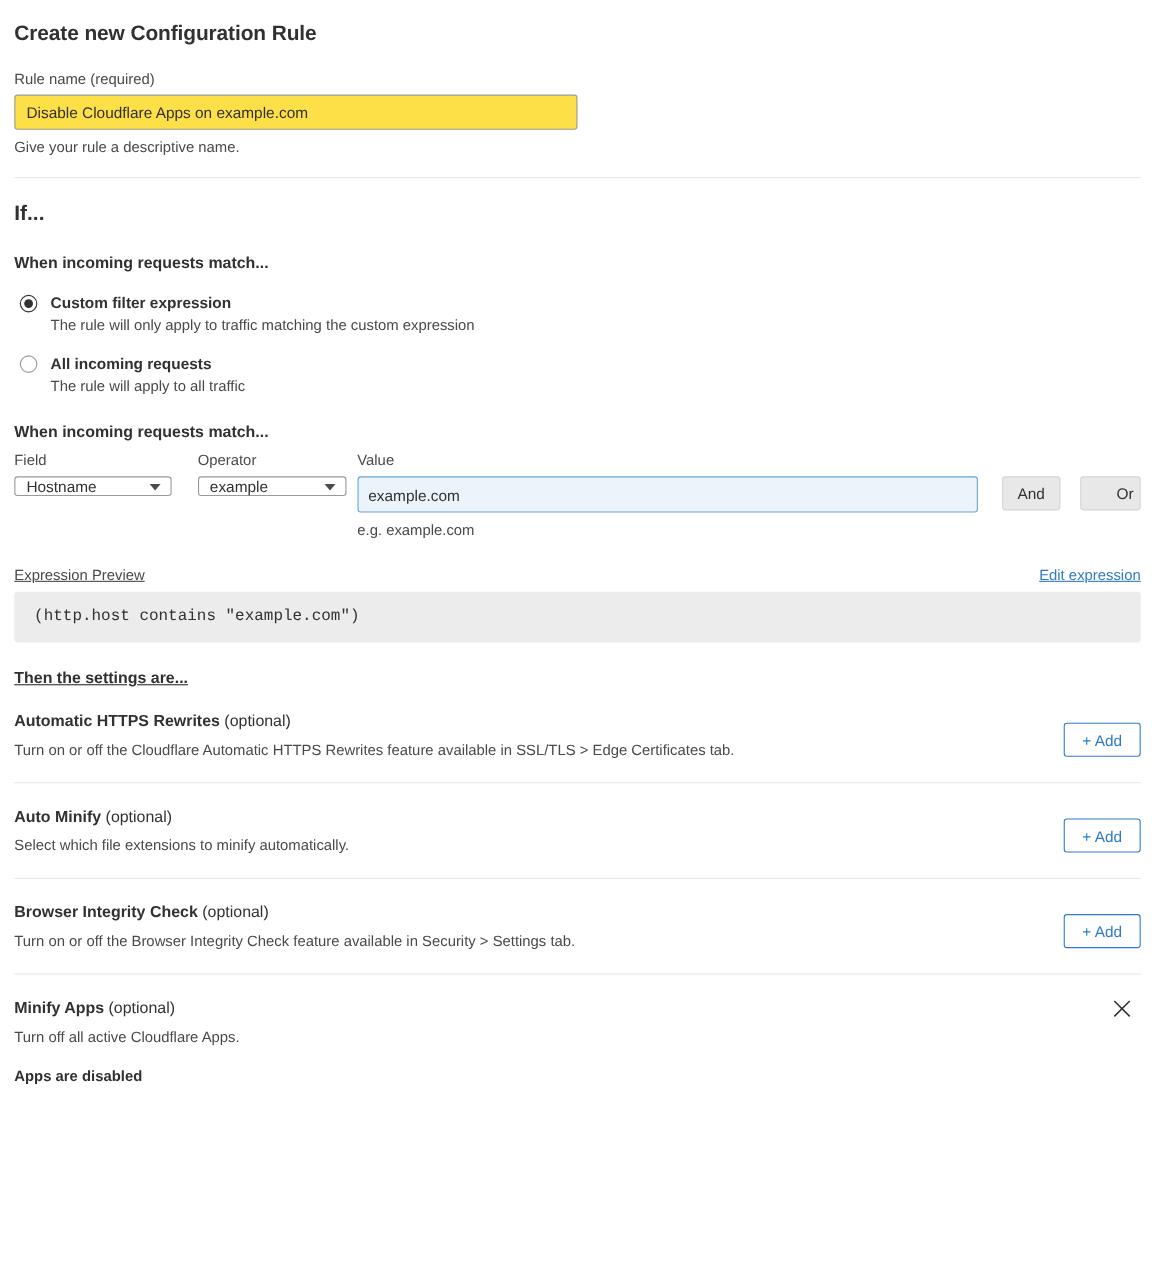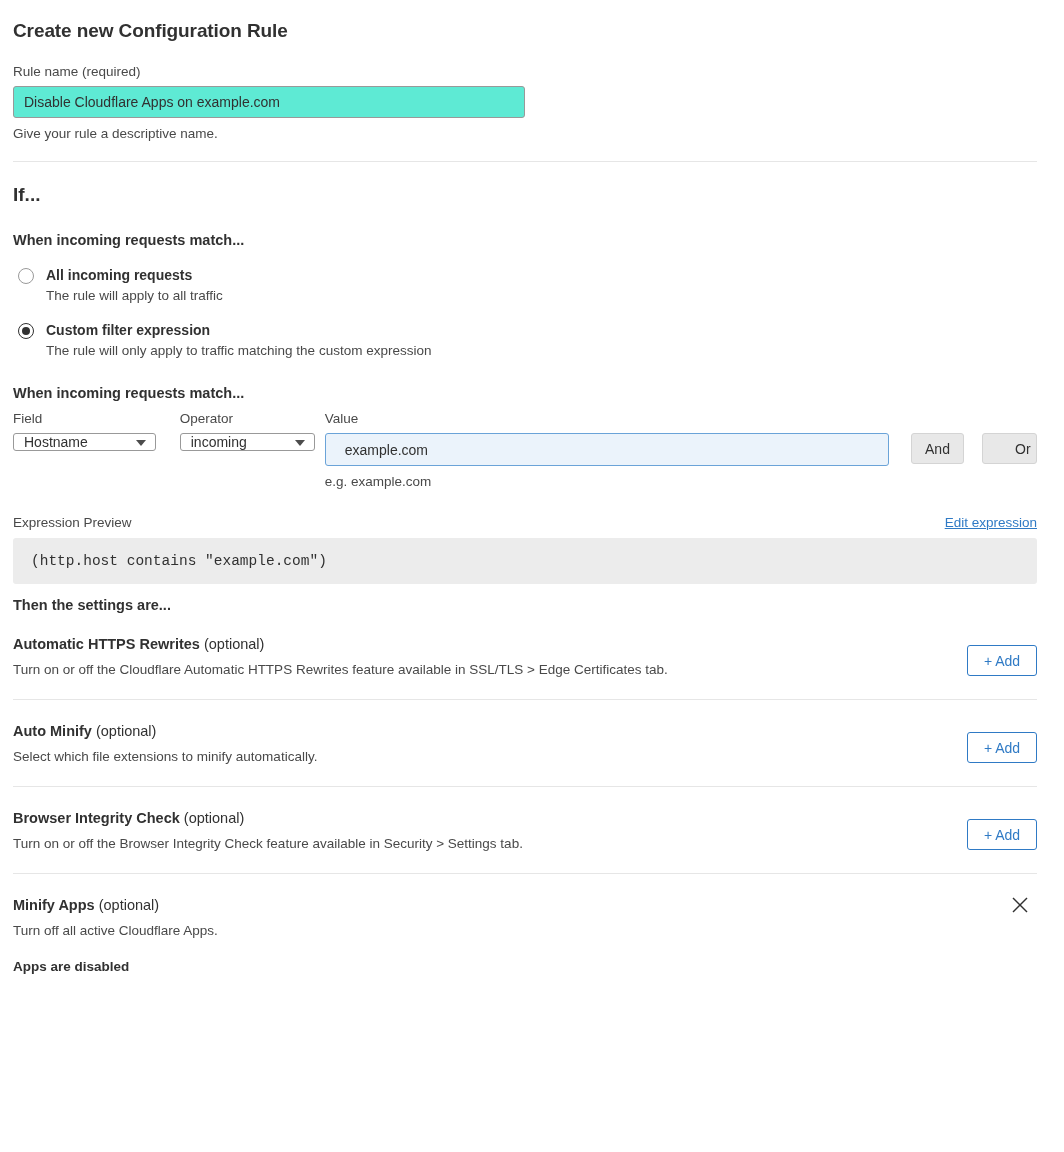--- a/index.html
+++ b/index.html
@@ -33,21 +33,21 @@
   }
   .text-input {
     width: 512px;
     height: 32px;
     border: 1px solid #999999;
     border-radius: 3px;
     padding: 3px 10px;
     font-family: "Liberation Sans", sans-serif;
     font-size: 14px;
     color: #313131;
-    background: #5eead4;
+    background: #fde047;
     outline: none;
   }
   .helper {
     font-size: 13.5px;
     color: #494949;
     margin-top: 8px;
   }
   .divider {
     border: 0;
     border-top: 1px solid #e6e6e6;
@@ -137,21 +137,21 @@
   }
   .col-field { width: 148px; }
   .col-op { width: 140px; }
   .col-value { width: 585px; }
   .value-input {
     width: 100%;
     height: 33px;
     border: 1px solid #6aa3d8;
     border-radius: 3px;
     background: #ebf3fb;
-    padding: 4px 19px;
+    padding: 4px 9px;
     font-size: 14px;
     color: #313131;
     font-family: "Liberation Sans", sans-serif;
     outline: none;
   }
   .value-hint {
     font-size: 13.5px;
     color: #494949;
     margin-top: 8px;
   }
@@ -170,41 +170,43 @@
   .btn-or { min-width: 55px; padding-left: 32px; }
   .preview-head {
     display: flex;
     justify-content: space-between;
     align-items: flex-end;
     margin-top: 26px;
   }
   .preview-head .pl {
     font-size: 13.5px;
     color: #494949;
+    text-decoration: underline;
   }
   .edit-link {
     font-size: 13.5px;
     color: #2f7ac5;
     text-decoration: underline;
     cursor: pointer;
   }
   .preview-box {
     margin-top: 8px;
     background: #ececec;
     border-radius: 3px;
     padding: 15px 18px;
     font-family: "Liberation Mono", monospace;
     font-size: 14.5px;
     color: #313131;
   }
   .then-head {
     font-size: 14.5px;
     font-weight: bold;
-    margin-top: 13px;
-    color: #313131;
+    margin-top: 25px;
+    color: #313131;
+    text-decoration: underline;
   }
   .setting {
     position: relative;
     padding-top: 23px;
     padding-bottom: 22px;
     border-bottom: 1px solid #e6e6e6;
   }
   .setting.last { border-bottom: 0; }
   .setting .s-title {
     font-size: 14.5px;
@@ -262,50 +264,50 @@
   <input class="text-input" type="text" value="Disable Cloudflare Apps on example.com" style="">
   <div class="helper">Give your rule a descriptive name.</div>
 
   <hr class="divider">
 
   <h2 class="section">If...</h2>
 
   <div class="subhead">When incoming requests match...</div>
 
   <div class="radio-row">
+    <span class="radio checked"></span>
+    <span class="radio-text">
+      <span class="rl">Custom filter expression</span>
+      <div class="rd">The rule will only apply to traffic matching the custom expression</div>
+    </span>
+  </div>
+
+  <div class="radio-row">
     <span class="radio"></span>
     <span class="radio-text">
       <span class="rl">All incoming requests</span>
       <div class="rd">The rule will apply to all traffic</div>
-    </span>
-  </div>
-
-  <div class="radio-row">
-    <span class="radio checked"></span>
-    <span class="radio-text">
-      <span class="rl">Custom filter expression</span>
-      <div class="rd">The rule will only apply to traffic matching the custom expression</div>
     </span>
   </div>
 
   <div class="subhead" style="margin-top:27px;">When incoming requests match...</div>
 
   <div class="expr-row">
     <div class="col-field">
       <div class="col-label">Field</div>
       <div class="select">
         <span>Hostname</span>
         <span class="caret"></span>
       </div>
     </div>
 
     <div class="col-op" style="margin-left:14px;">
       <div class="col-label">Operator</div>
       <div class="select">
-        <span>incoming</span>
+        <span>example</span>
         <span class="caret"></span>
       </div>
     </div>
 
     <div class="col-value" style="">
       <div class="col-label">Value</div>
       <input class="value-input" type="text" value="example.com" style="">
       <div class="value-hint">e.g. example.com</div>
     </div>
 

